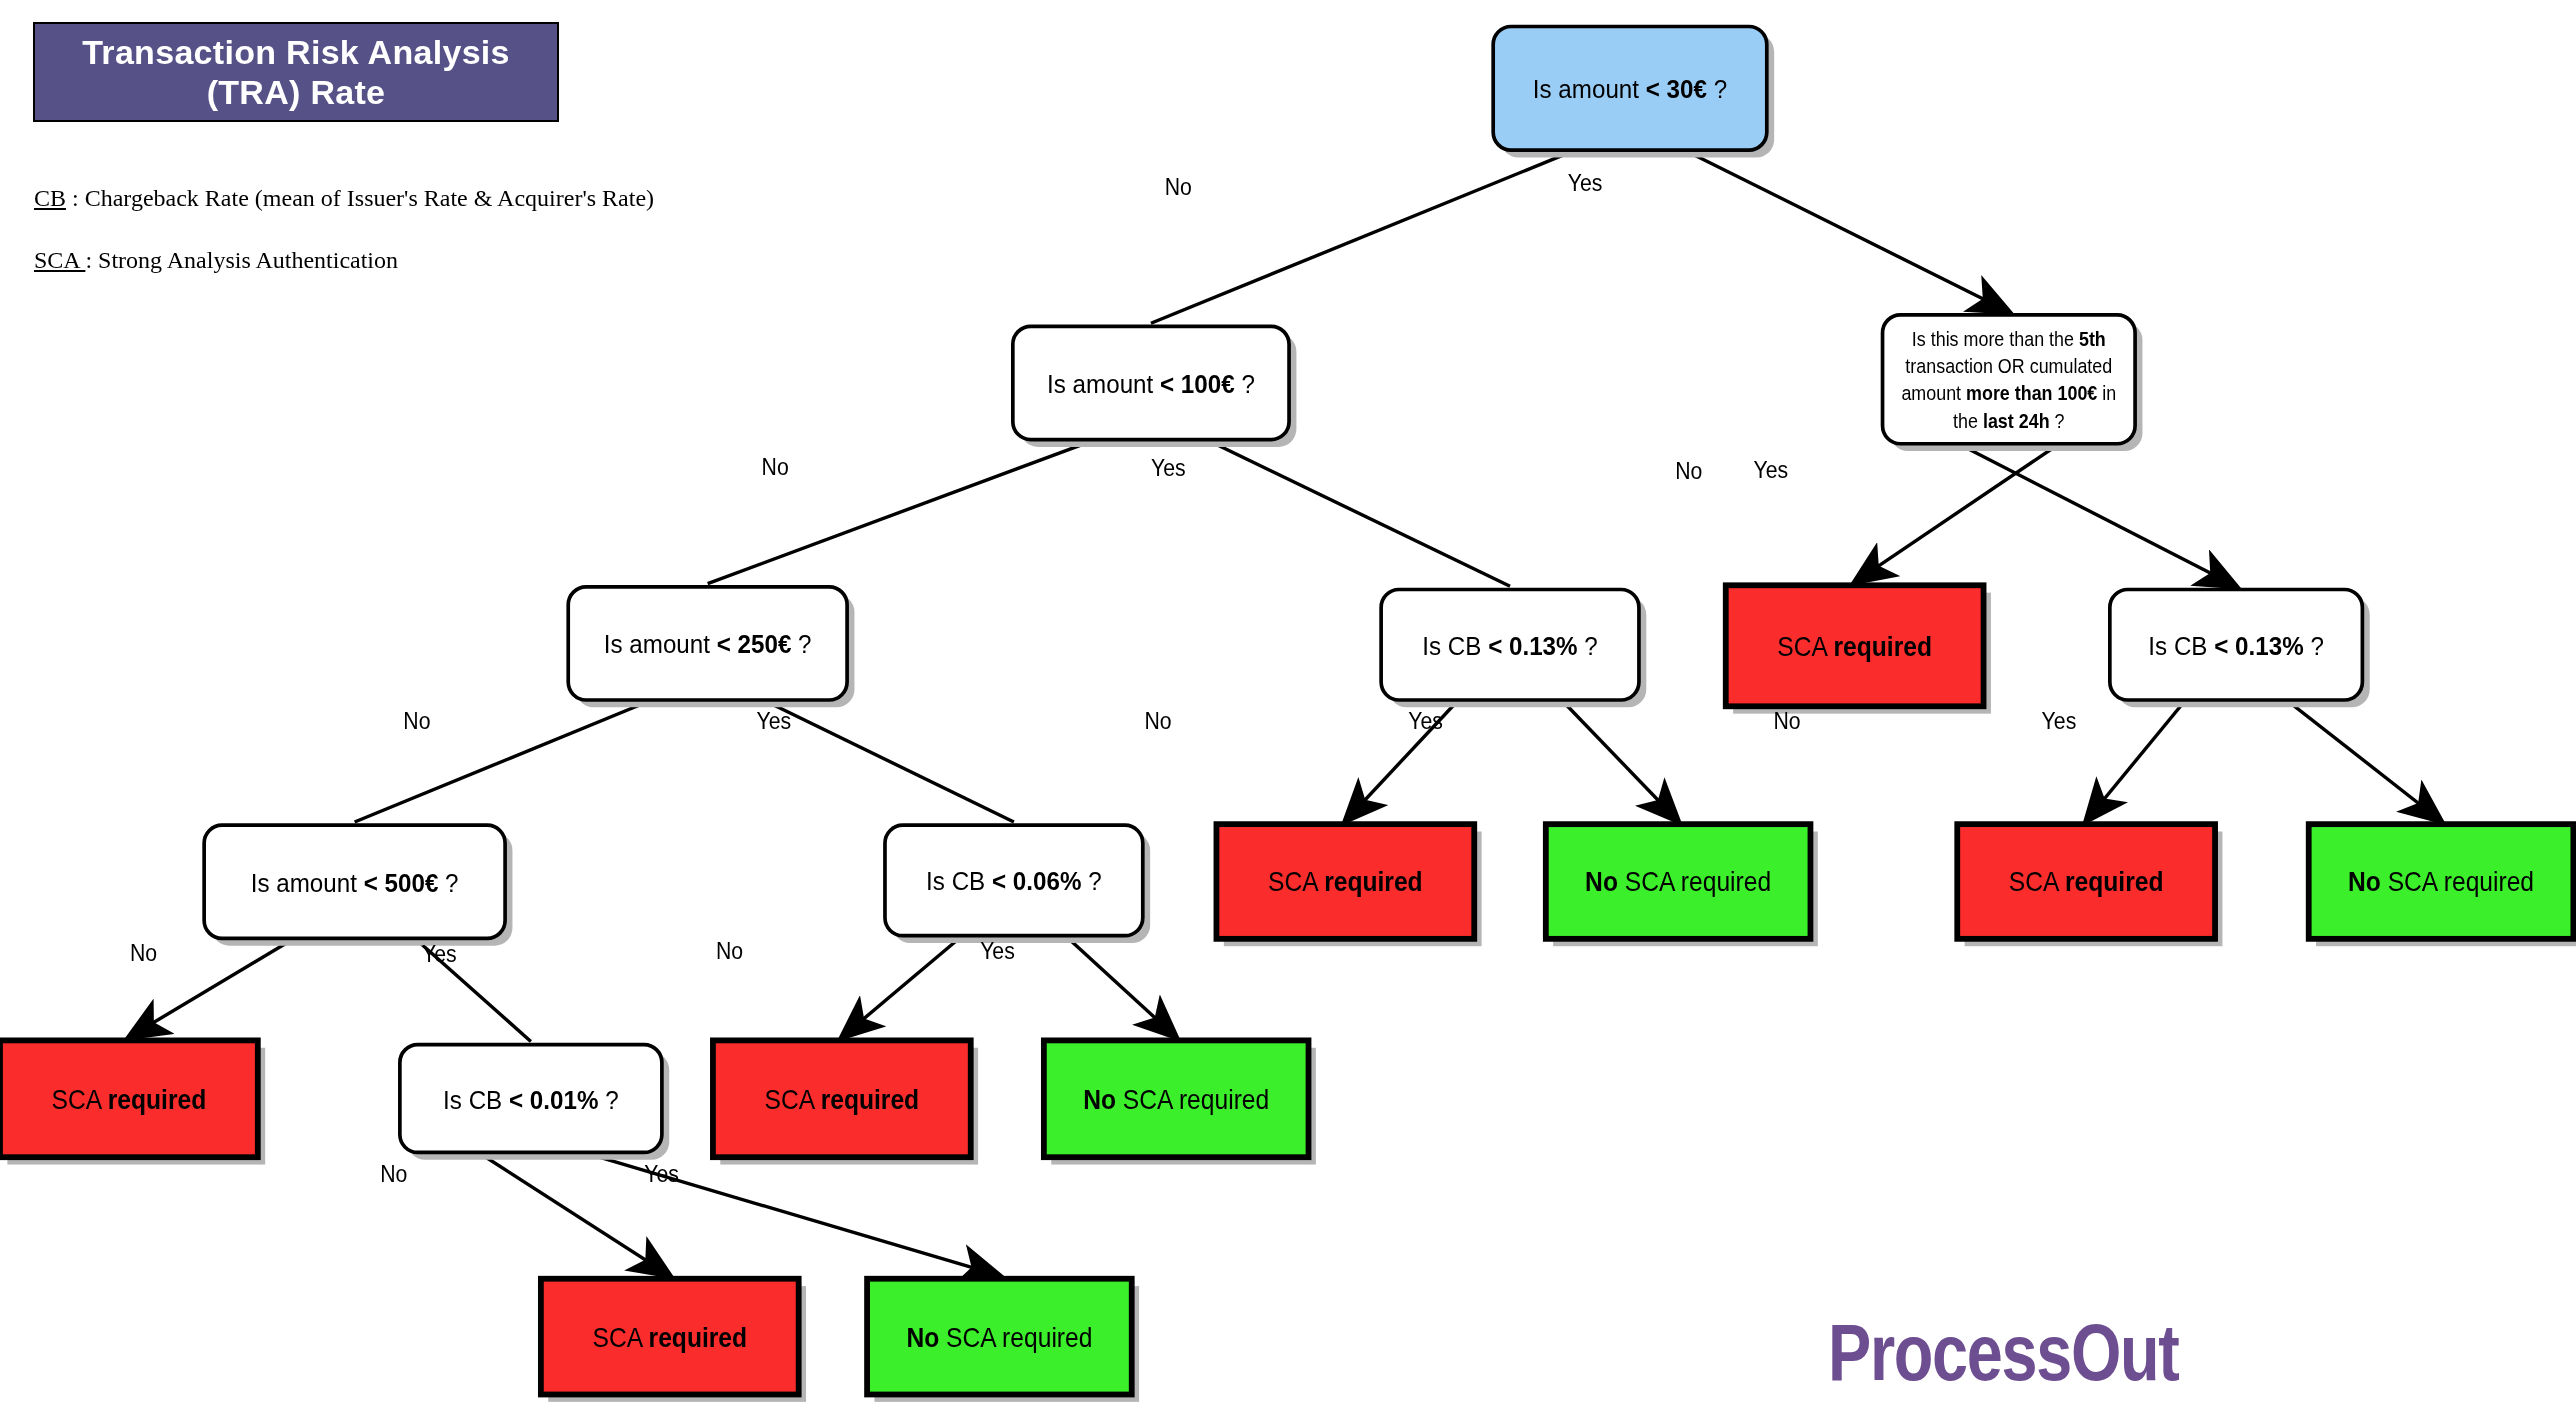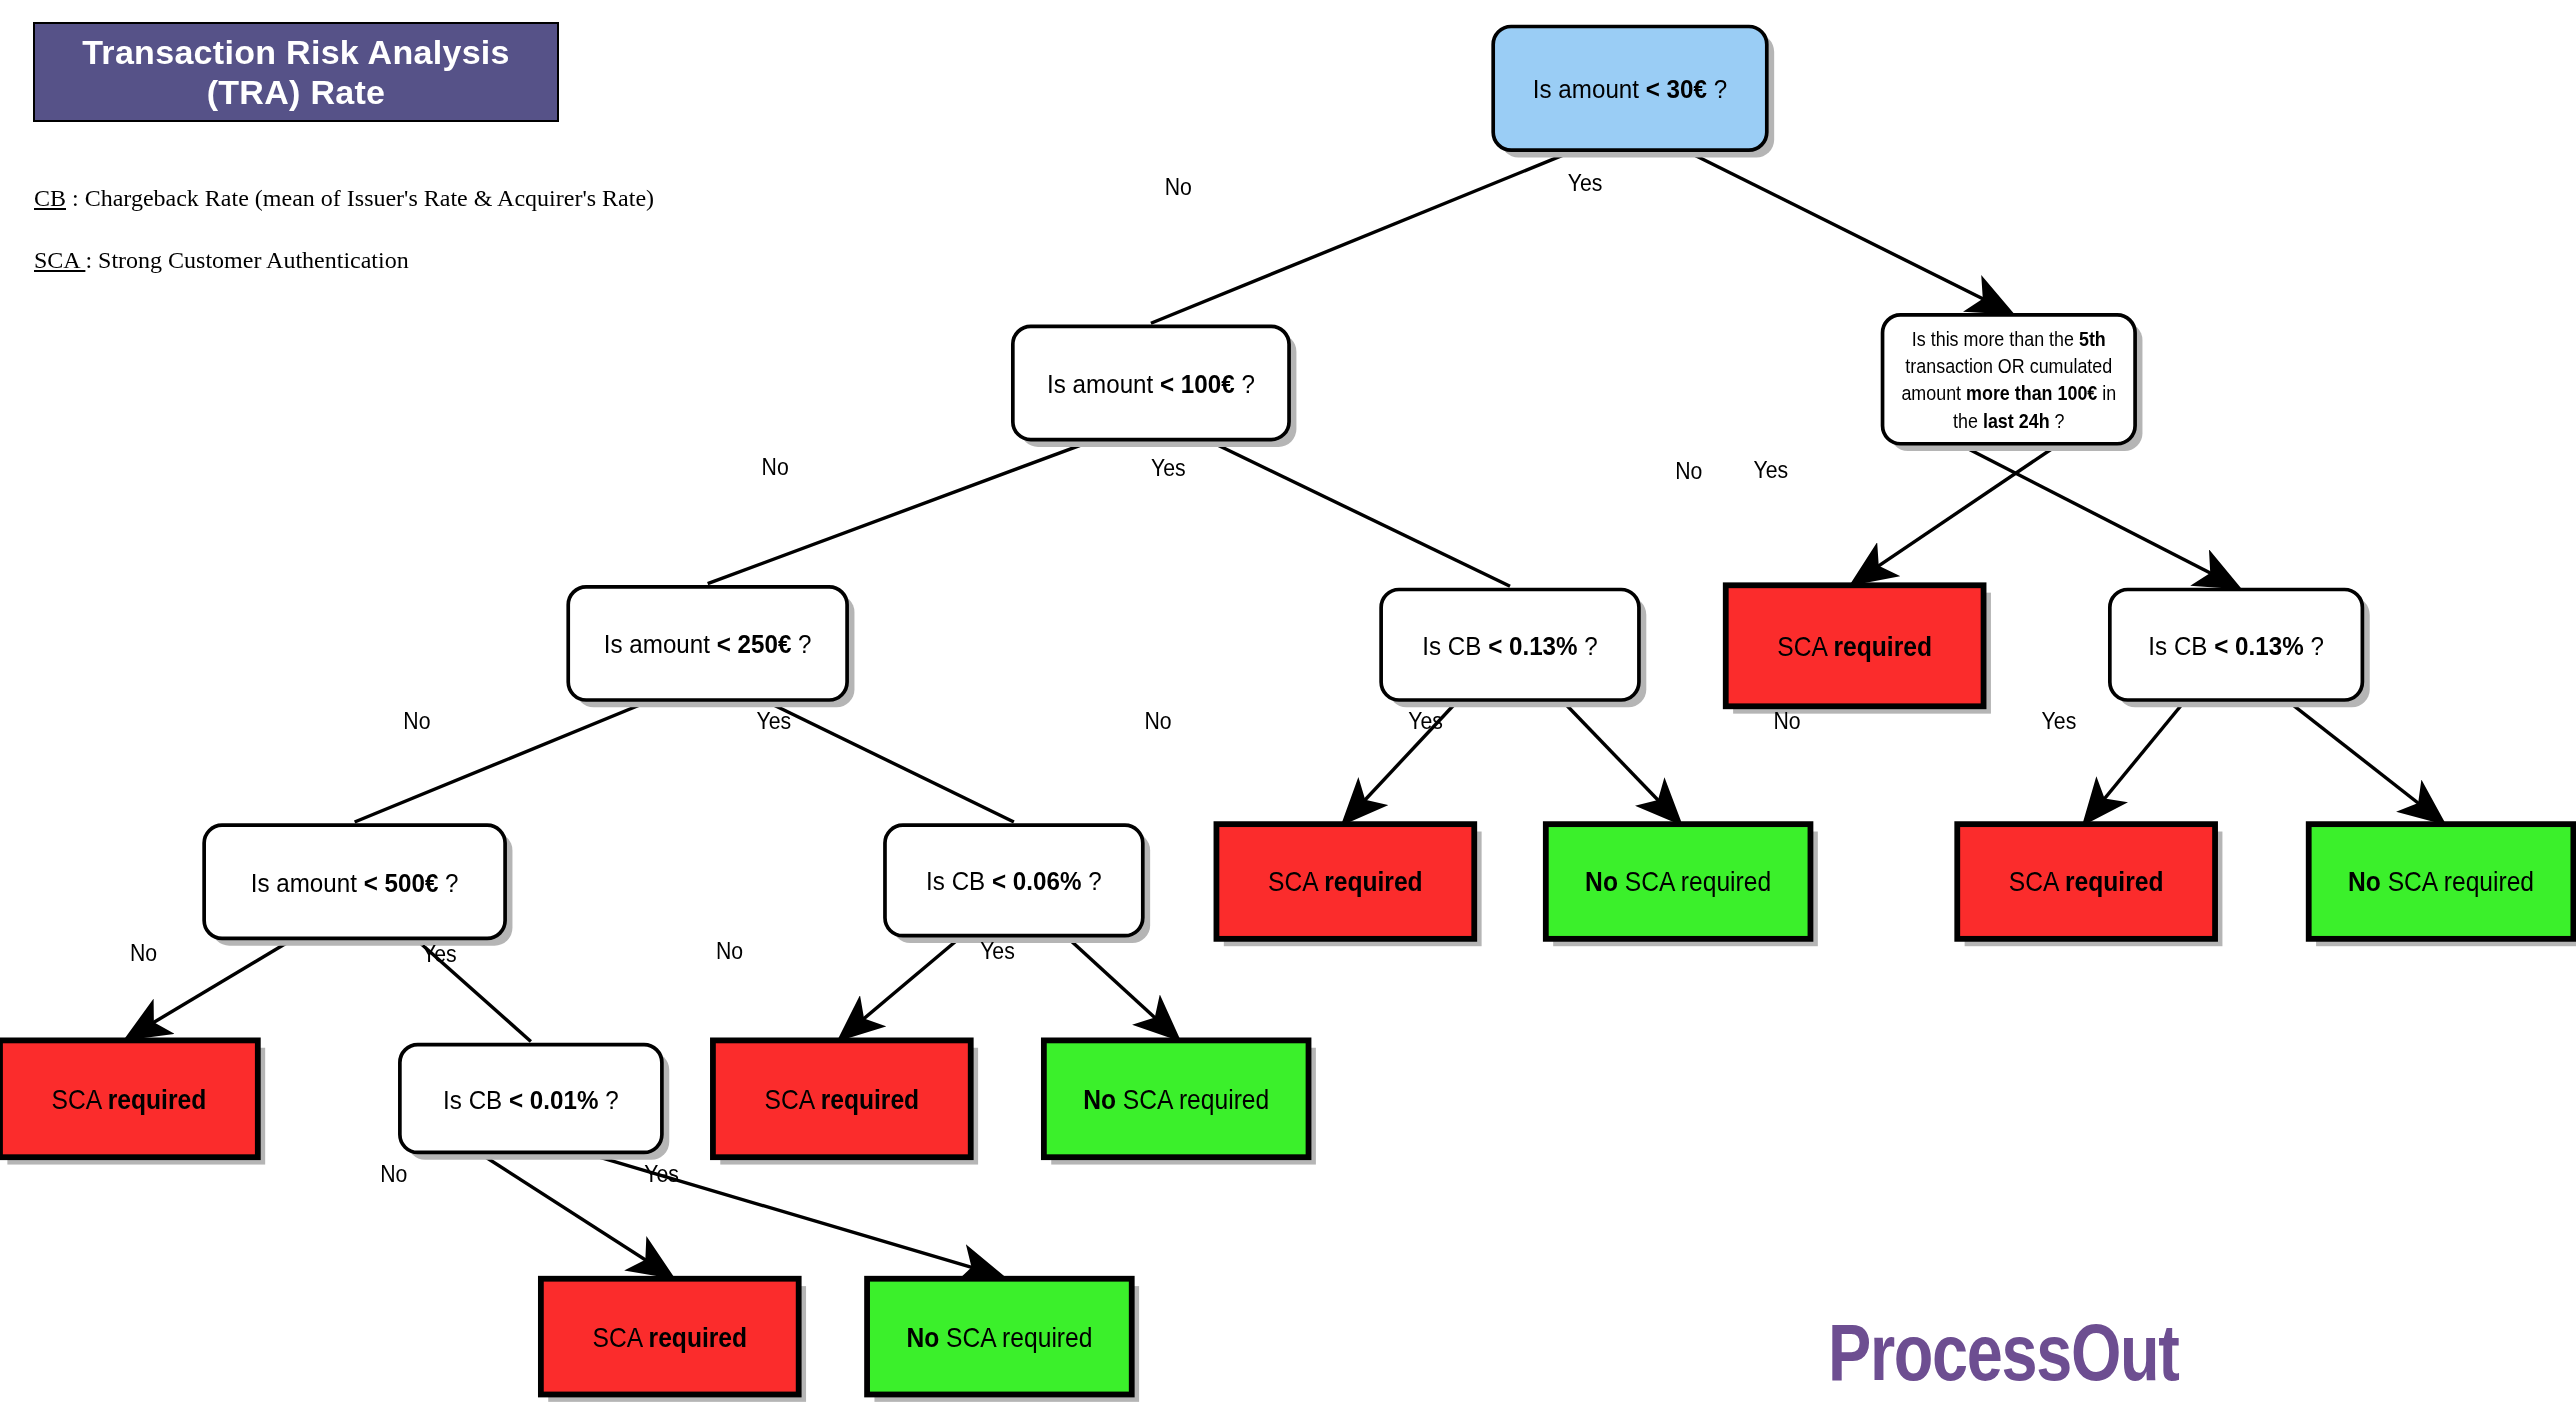--- a/index.html
+++ b/index.html
@@ -80,21 +80,21 @@
     <div class="ttl">
       <span>Transaction Risk Analysis</span><br>
       <span>(TRA) Rate</span>
     </div>
   </div>
 
   <div class="legend-line" id="legend-cb">
     <span class="abbr">CB</span><span> : Chargeback Rate (mean of Issuer's Rate &amp; Acquirer's Rate)</span>
   </div>
   <div class="legend-line" id="legend-sca">
-    <span class="abbr">SCA </span><span>: Strong Customer Authentication</span>
+    <span class="abbr">SCA </span><span>: Strong Analysis Authentication</span>
   </div>
 
   <div id="brand-logo">ProcessOut</div>
 
   <svg id="tree-svg" viewBox="0 0 4896 2700">
     <defs>
       <marker id="arrowhead" markerWidth="14" markerHeight="12" refX="12" refY="6" orient="auto" markerUnits="strokeWidth">
         <path d="M0,0 L14,6 L0,12 L3.5,6 Z" fill="#000000"></path>
       </marker>
     </defs>

